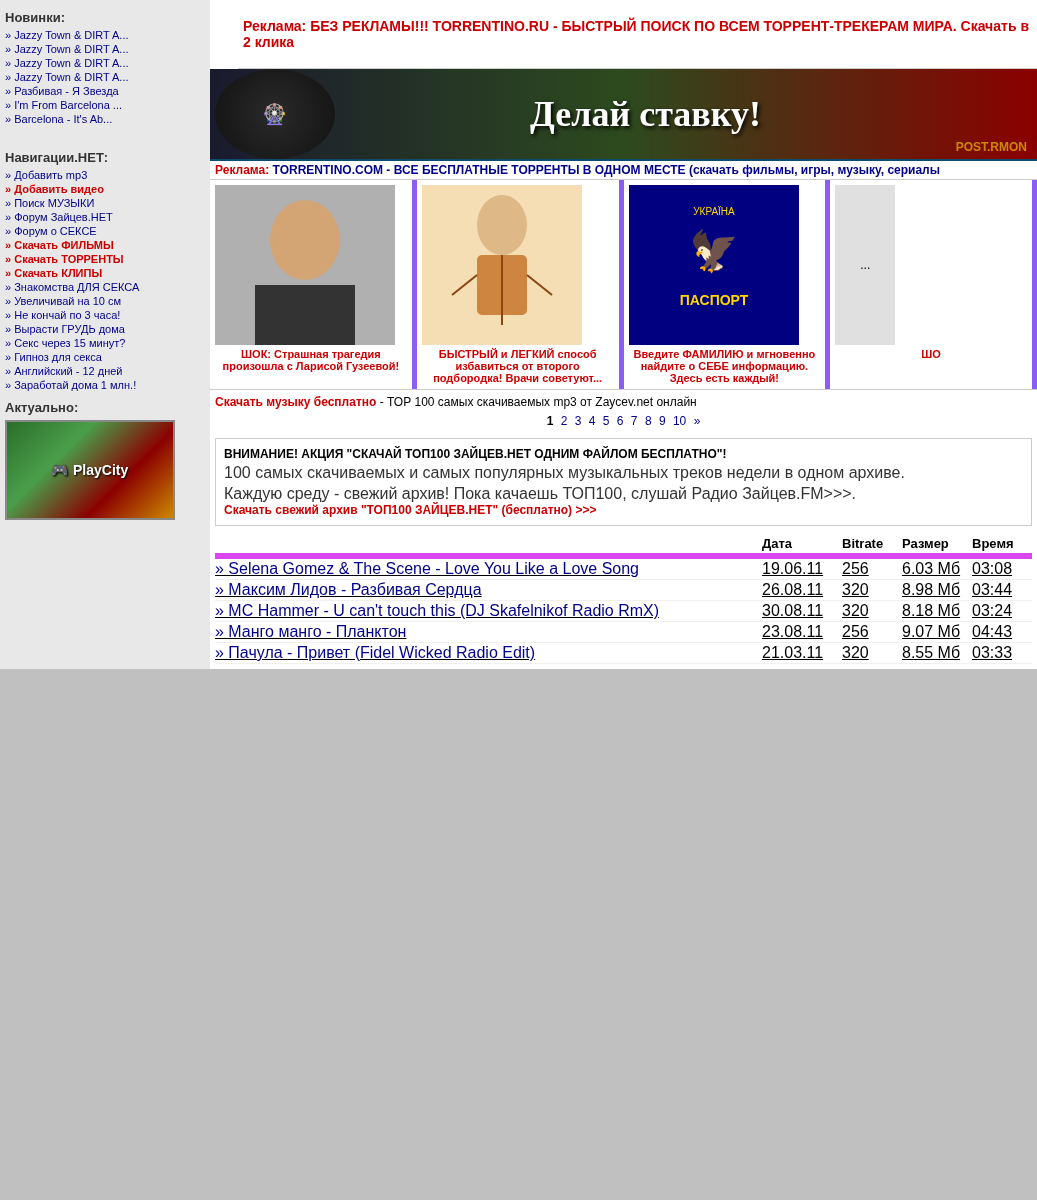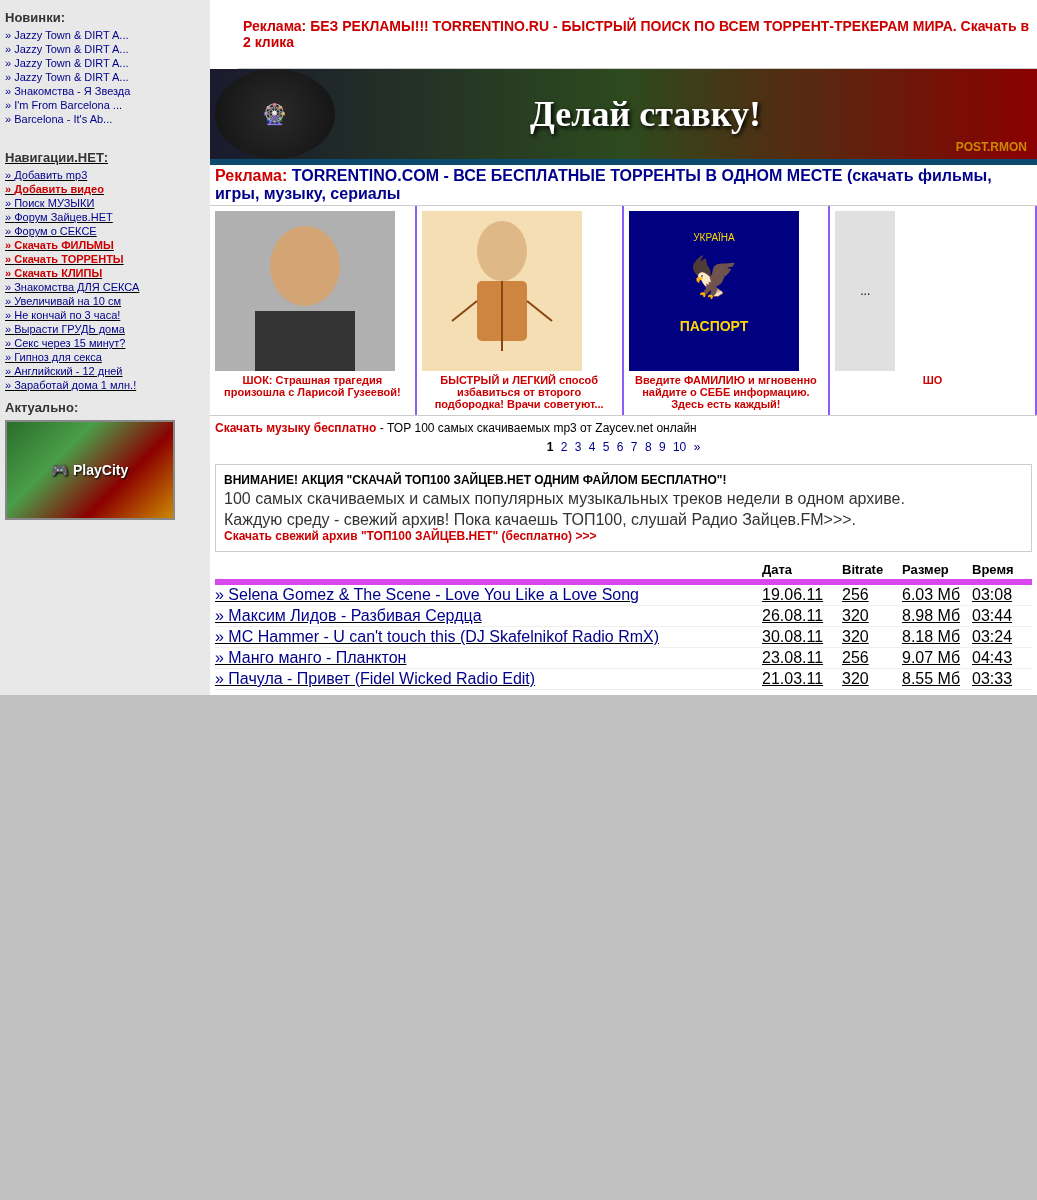--- a/index.html
+++ b/index.html
@@ -4,46 +4,46 @@
   <style>
     * { margin: 0; padding: 0; box-sizing: border-box; }
     body { font-family: Arial, sans-serif; font-size: 12px; background: #c0c0c0; width: 1037px; overflow-x: hidden; }
 
     
     .left-sidebar { width: 210px; background: #e8e8e8; padding: 5px; flex-shrink: 0; }
     .sidebar-section-title { font-weight: bold; font-size: 13px; color: #333; margin-bottom: 3px; margin-top: 5px; }
     .sidebar-link { display: block; color: #00008B; text-decoration: none; font-size: 11px; padding: 1px 0; }
     .sidebar-link::before { content: "» "; }
     .sidebar-link.bold { font-weight: bold; color: #cc0000; }
-    .nav-section { margin-top: 24px; text-decoration: underline; }
+    .nav-section { margin-top: 24px; }
     .aktualnost-section { margin-top: 8px; }
     .aktualnost-img { width: 170px; height: 100px; background: linear-gradient(135deg, #2a6e2a, #4a9e4a, #8B0000, #cc8800); display: flex; align-items: center; justify-content: center; border: 2px solid #888; margin-top: 5px; }
     .aktualnost-img span { color: #fff; font-weight: bold; font-size: 14px; text-align: center; text-shadow: 1px 1px 2px #000; }
 
     
     .main-content { flex: 1; background: #fff; min-height: 600px; }
 
     
     .ad-banner-top { background: #fff; padding: 18px 5px; font-size: 14px; border-bottom: 1px solid #ccc; margin-left: 28px; }
     .ad-banner-top span { color: #cc0000; font-weight: bold; }
 
     
     .casino-banner { width: 100%; height: 90px; background: linear-gradient(to right, #1a1a2e, #2d4a1e, #8B0000); display: flex; align-items: center; justify-content: center; position: relative; overflow: hidden; }
     .casino-banner .roulette { width: 120px; height: 90px; background: radial-gradient(circle, #2a2a2a, #111); border-radius: 50%; display: flex; align-items: center; justify-content: center; color: #cc0; font-size: 20px; position: absolute; left: 5px; }
     .casino-banner .text-center { color: #fff; font-size: 36px; font-weight: bold; font-family: serif; text-shadow: 2px 2px 4px #000; margin-left: 44px; }
     .casino-banner .logo-right { position: absolute; right: 10px; bottom: 5px; color: #cc8800; font-size: 12px; font-weight: bold; }
 
     
-    .ad-banner2 { background: #fff; padding: 2px 5px; font-size: 16px; border-bottom: 1px solid #ccc; border-top: 6px solid #0c4a6e; }
+    .ad-banner2 { background: #fff; padding: 2px 5px; font-size: 12px; border-bottom: 1px solid #ccc; border-top: 2px solid #0c4a6e; }
     .ad-banner2 span { color: #cc0000; font-weight: bold; }
     .ad-banner2 .blue { color: #00008B; font-weight: bold; }
 
     
     .ads-row { display: flex; width: 100%; border-bottom: 1px solid #ccc; }
-    .ad-item { flex: 1; padding: 5px; text-align: center; border-right: 2px solid #8b5cf6; }
+    .ad-item { flex: 1; padding: 5px; text-align: center; border-right: 5px solid #8b5cf6; }
     .ad-caption { font-size: 11px; margin-top: 3px; text-align: center; font-weight: bold; }
     .ad-caption span { color: #cc0000; }
 
     
     .music-section { padding: 5px; }
     .music-title { color: #cc0000; font-size: 12px; font-weight: bold; }
     .pagination { text-align: center; padding: 5px; font-size: 12px; color: #00008B; }
     .pagination span { margin: 0 2px; cursor: pointer; }
     .pagination .current { font-weight: bold; color: #000; }
     .promo-box { background: #fff; border: 1px solid #ccc; padding: 8px; margin: 5px 0; }
@@ -72,21 +72,21 @@
 
   <div class="top-part">
 
     <div class="left-sidebar">
       <div class="sidebar-section-title">Новинки:</div>
       <div id="novinki-list">
           <a class="sidebar-link" href="#">Jazzy Town &amp; DIRT A...</a>
           <a class="sidebar-link" href="#">Jazzy Town &amp; DIRT A...</a>
           <a class="sidebar-link" href="#">Jazzy Town &amp; DIRT A...</a>
           <a class="sidebar-link" href="#">Jazzy Town &amp; DIRT A...</a>
-          <a class="sidebar-link" href="#">Знакомства - Я Звезда</a>
+          <a class="sidebar-link" href="#">Разбивая - Я Звезда</a>
           <a class="sidebar-link" href="#">I'm From Barcelona ...</a>
           <a class="sidebar-link" href="#">Barcelona - It's Ab...</a>
         </div>
       <div class="nav-section">
         <div class="sidebar-section-title">Навигации.НЕТ:</div>
         <div id="nav-list">
             <a class="sidebar-link" href="#">Добавить mp3</a>
             <a class="sidebar-link bold" href="#">Добавить видео</a>
             <a class="sidebar-link" href="#">Поиск МУЗЫКИ</a>
             <a class="sidebar-link" href="#">Форум Зайцев.НЕТ</a>

